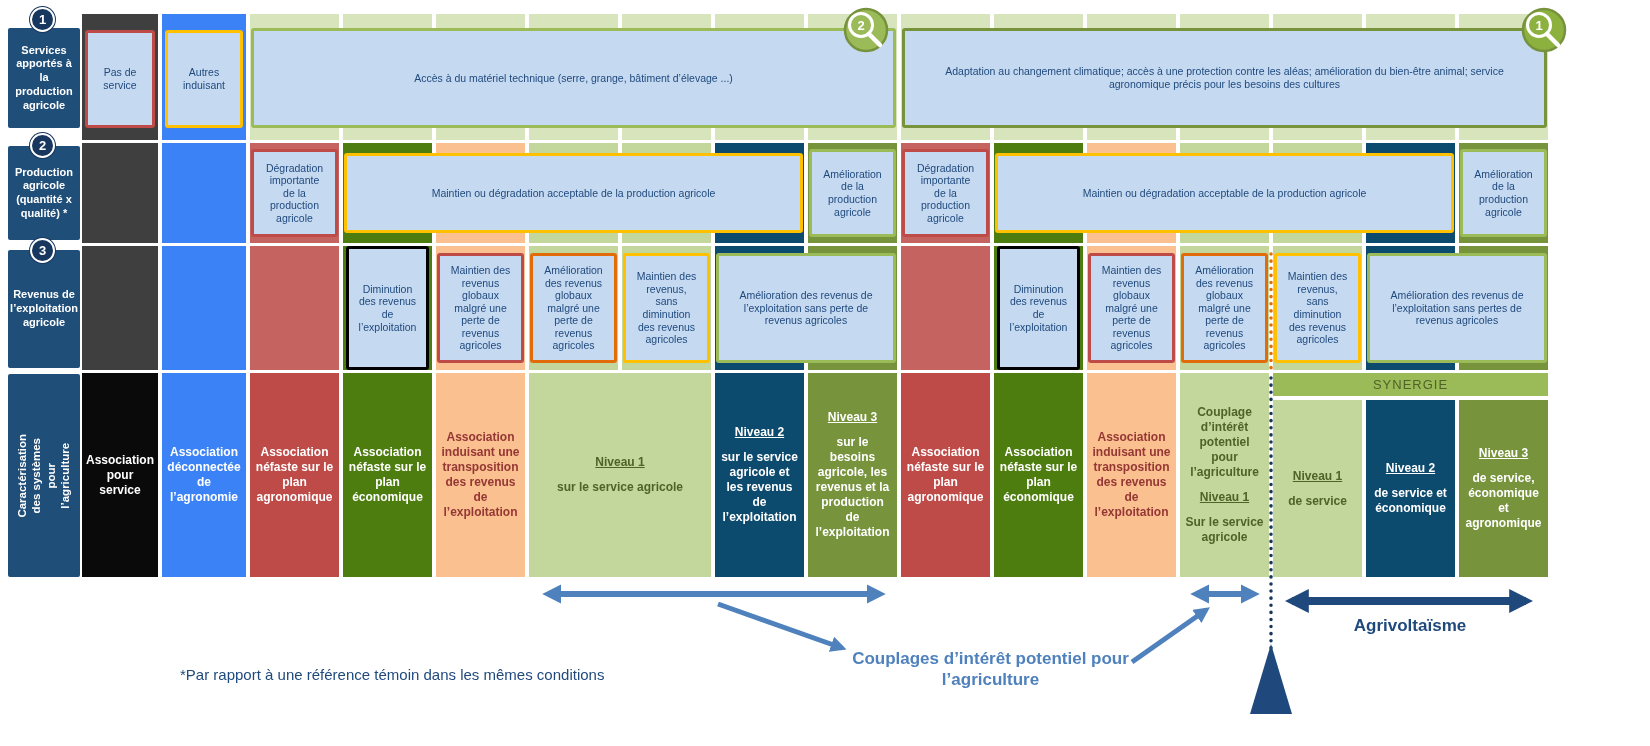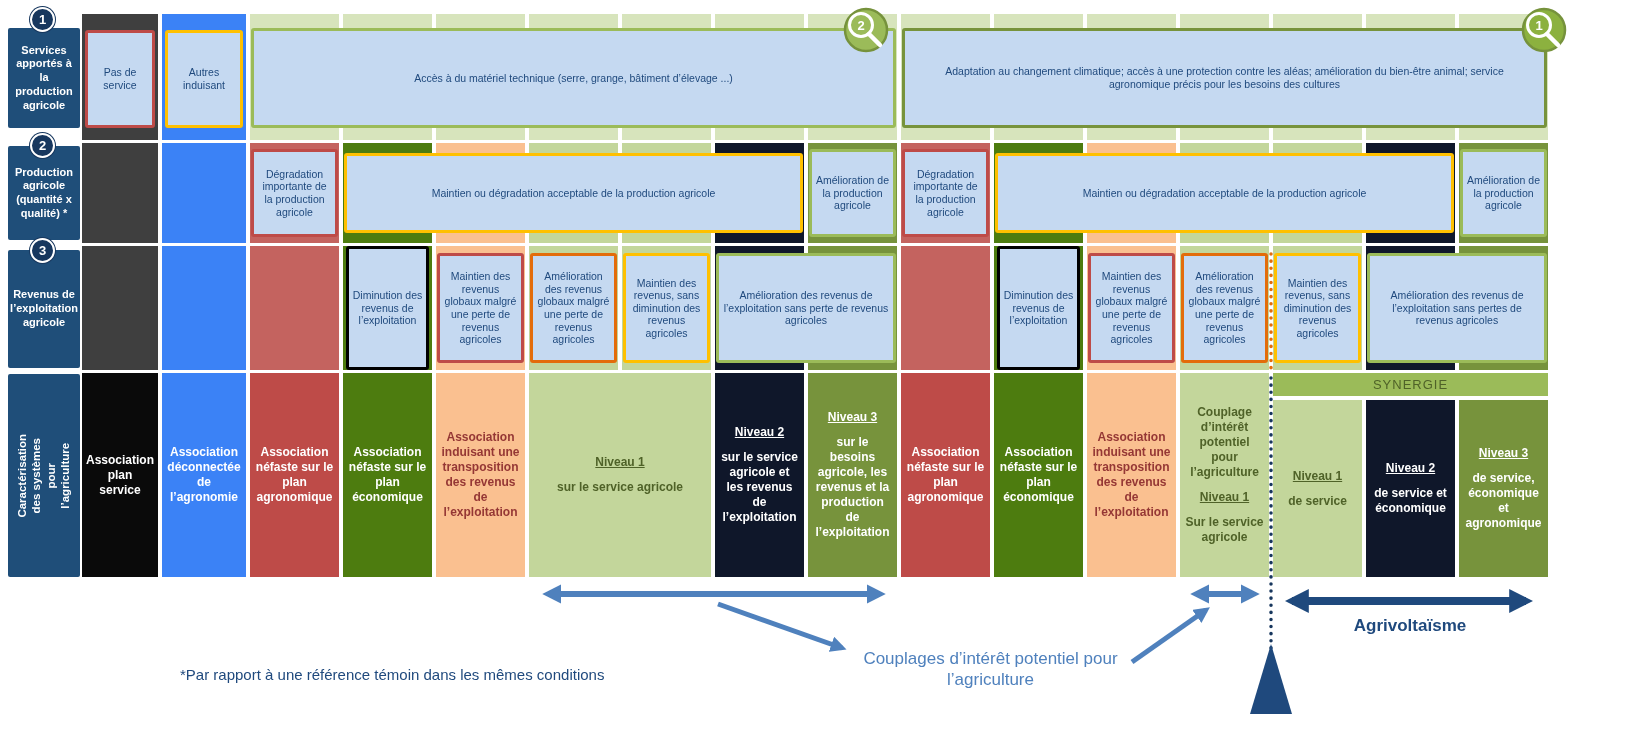--- a/index.html
+++ b/index.html
@@ -16,46 +16,46 @@
     border:2px solid #fff;box-shadow:0 0 0 1px #17375E;color:#fff;font-weight:bold;font-size:13px;
     display:flex;align-items:center;justify-content:center;z-index:4}
 
   
   .matrix{position:absolute;left:82px;top:14px;display:grid;
     grid-template-columns:76px 84px repeat(14,89px);
     grid-template-rows:126px 100px 124px 204px;column-gap:4px;row-gap:3px;z-index:1}
   .st{min-width:0}
   .bg-dgray{background:#3F3F3F}.bg-gray{background:#3b82f6}.bg-redt{background:#C4635F}
   .bg-red{background:#BE4B48}.bg-pink{background:#4d7c0f}.bg-peach{background:#FAC090}
-  .bg-lgreen{background:#C3D69B}.bg-green{background:#0f172a}.bg-olive{background:#77933C}
+  .bg-lgreen{background:#C3D69B}.bg-green{background:#0c4a6e}.bg-olive{background:#77933C}
   .bg-pgreen{background:#D7E4BC}.bg-black{background:#0A0A0A}
 
   .bx{background:#C5D9F1;border:3px solid #999;border-radius:3px;color:#1F497D;display:flex;align-items:center;
-    justify-content:center;text-align:center;font-size:10.5px;line-height:1.2;padding:3px;z-index:2;min-width:0}
+    justify-content:center;text-align:center;font-size:10.5px;line-height:1.2;padding:10px;z-index:2;min-width:0}
   .bd-red{border-color:#BE4B48}.bd-yellow{border-color:#FFC000}.bd-green{border-color:#9BBB59}
   .bd-dgreen{border-color:#77933C}.bd-black{border-color:#000}.bd-orange{border-color:#E36C0A}
   .r1s{margin:16px 3px 12px}.r1b{margin:14px 1px 12px}
   .r2{margin:6px 1px}.r2w{margin:10px 1px}
   .r3{margin:7px 1px}.r3sm{margin:0 3px}
 
   .cell{display:flex;flex-direction:column;align-items:center;justify-content:center;text-align:center;
     font-weight:bold;font-size:12px;line-height:1.25;padding:5px;gap:10px;min-width:0}
   .tw{color:#fff}.tdr{color:#953735}.tdg{color:#4F6228}
   .u{text-decoration:underline}
 
   .syn-wrap{display:flex;flex-direction:column;row-gap:4px;min-width:0}
   .syn-head{height:23px;background:#9BBB59;color:#4F6228;font-weight:normal;font-size:13px;letter-spacing:1px;
     display:flex;align-items:center;justify-content:center}
   .syn-cells{flex:1;display:flex;column-gap:4px}
   .syn-cells .cell{flex:1}
 
   
   .footnote{position:absolute;left:180px;top:666px;font-size:15px;color:#1F497D;z-index:3}
   .couplages-label{position:absolute;left:838px;top:648px;width:305px;text-align:center;font-size:17px;
-    font-weight:normal;color:#4F81BD;line-height:1.25;z-index:3}
+    font-weight:bold;color:#4F81BD;line-height:1.25;z-index:3}
   .agri-label{position:absolute;left:1300px;top:616px;width:220px;text-align:center;font-size:17px;
     font-weight:bold;color:#1F497D;z-index:3}
   .overlay{position:absolute;left:0;top:0;z-index:5;pointer-events:none}
   .overlay text{font-family:"Liberation Sans","DejaVu Sans",sans-serif}
 </style>
 </head>
 <body>
 
 <div class="canvas">
 
@@ -192,21 +192,21 @@
         <span>Amélioration des revenus globaux malgré une perte de revenus agricoles</span>
       </div>
     <div class="bx bd-yellow r3" style="grid-area:3/14">
         <span>Maintien des revenus, sans diminution des revenus agricoles</span>
       </div>
     <div class="bx bd-green r3" style="grid-row:3;grid-column:15/17">
         <span>Amélioration des revenus de l’exploitation sans pertes de revenus agricoles</span>
       </div>
 
     <div class="cell bg-black tw" style="grid-area:4/1">
-        <span>Association plan service</span>
+        <span>Association pour service</span>
       </div>
     <div class="cell bg-gray tw" style="grid-area:4/2">
         <span>Association déconnectée de l’agronomie</span>
       </div>
     <div class="cell bg-red tw" style="grid-area:4/3">
         <span>Association néfaste sur le plan agronomique</span>
       </div>
     <div class="cell bg-pink tw" style="grid-area:4/4">
         <span>Association néfaste sur le plan économique</span>
       </div>

